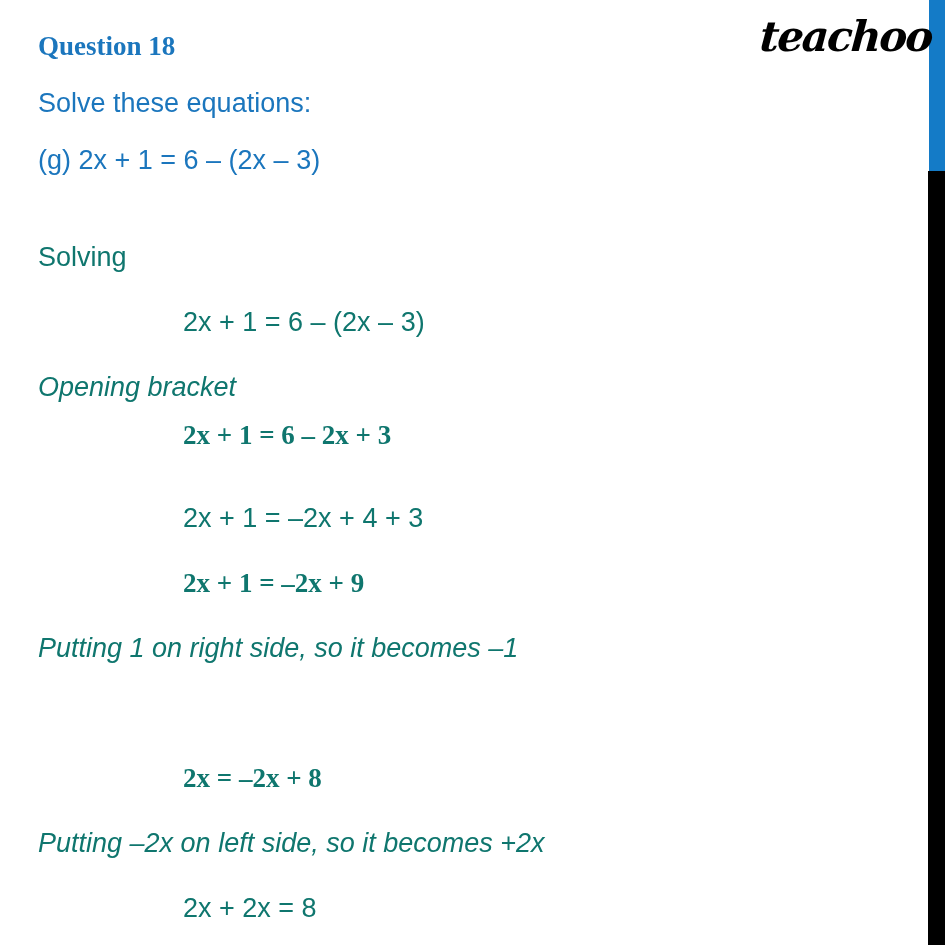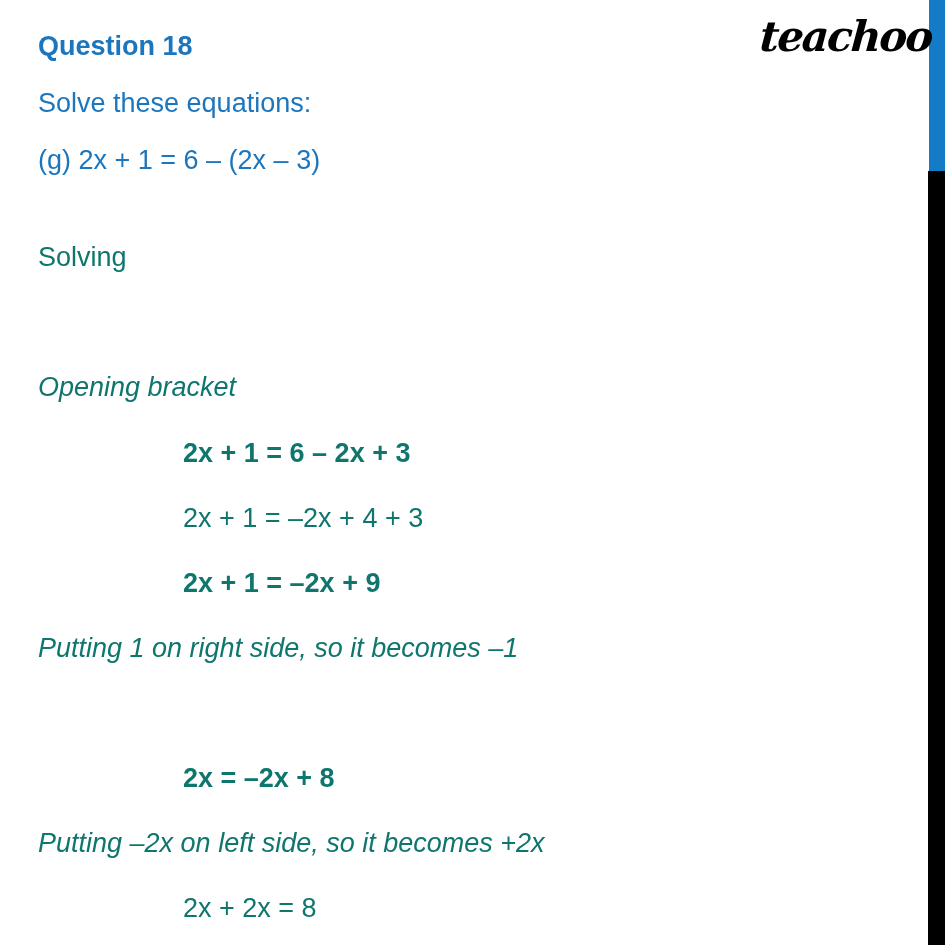--- a/index.html
+++ b/index.html
@@ -47,21 +47,21 @@
   }
   
   .line {
     position: absolute;
     font-size: 27px;
     line-height: 1.15;
     white-space: nowrap;
     color: #0f766e;
   }
   .blue   { color: #1b76bd; }
-  .bold   { font-weight: 700; }
+  .bold   { font-weight: 700; font-family: Liberation Serif, serif; }
   .italic { font-style: italic; }
   .at-label { left: 38px; }
   .at-eq    { left: 183px; }
 </style>
 </head>
 <body>
 
 <div class="page">
 
   <div class="edge-bar-blue"></div>
@@ -70,24 +70,25 @@
   <div class="logo">teachoo</div>
 
   <div class="line blue bold at-label" style="top:31px;">Question 18</div>
 
   <div class="line blue at-label" style="top:88px;">Solve these equations:</div>
 
   <div class="line blue at-label" style="top:145px;">(g) 2x + 1 = 6 – (2x – 3)</div>
 
   <div class="line at-label" style="top:242px;">Solving</div>
 
+  <div class="line at-eq" style="top:307px;">2x + 1 = 6 – (2x – 3)</div>
 
   <div class="line italic at-label" style="top:372px;text-align:center;">Opening bracket</div>
 
-  <div class="line bold at-eq" style="top:438px;">2x + 1 = 6 – 2x + 3</div>
+  <div class="line bold at-eq" style="top:420px;">2x + 1 = 6 – 2x + 3</div>
 
   <div class="line at-eq" style="top:503px;">2x + 1 = –2x + 4 + 3</div>
 
   <div class="line bold at-eq" style="top:568px;">2x + 1 = –2x + 9</div>
 
   <div class="line italic at-label" style="top:633px;">Putting 1 on right side, so it becomes –1</div>
 
 
   <div class="line bold at-eq" style="top:763px;">2x = –2x + 8</div>
 

